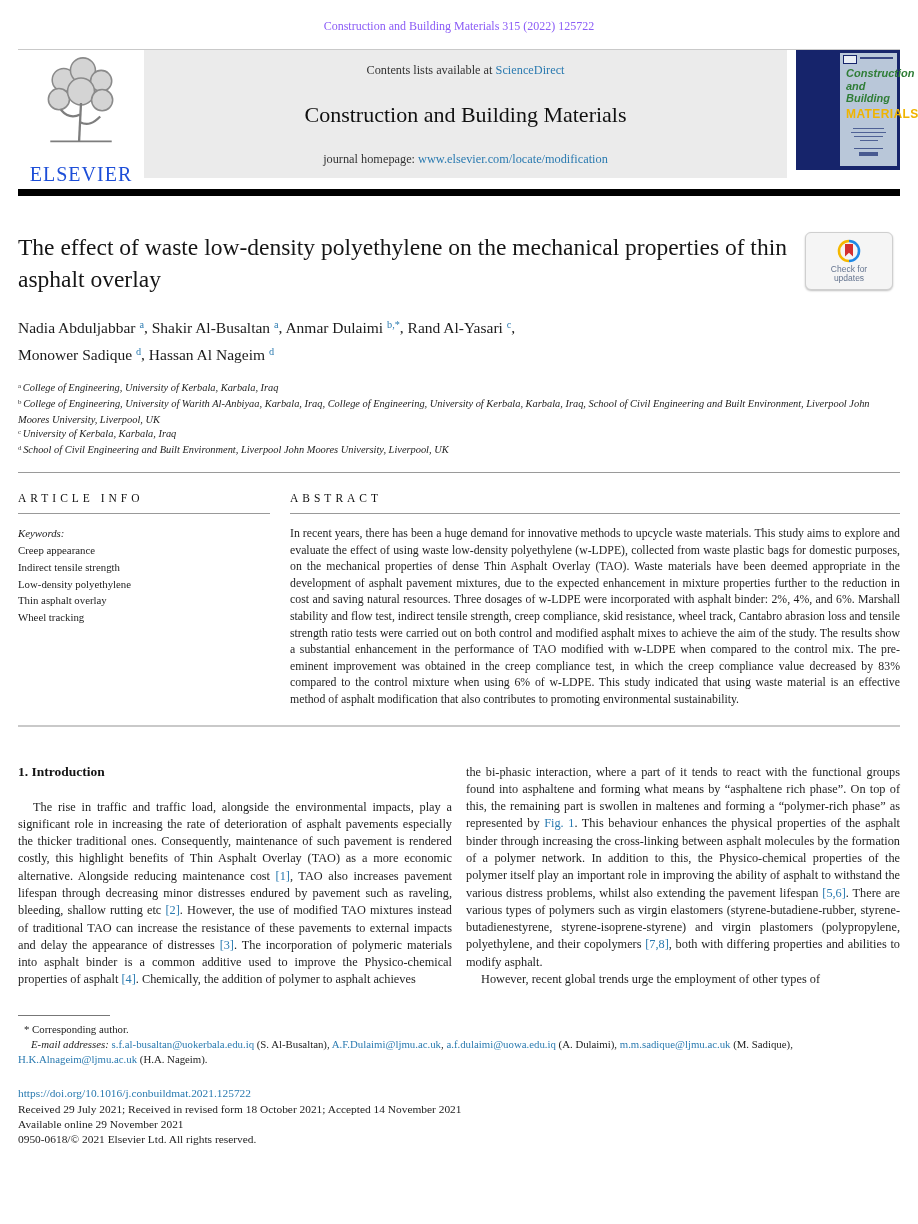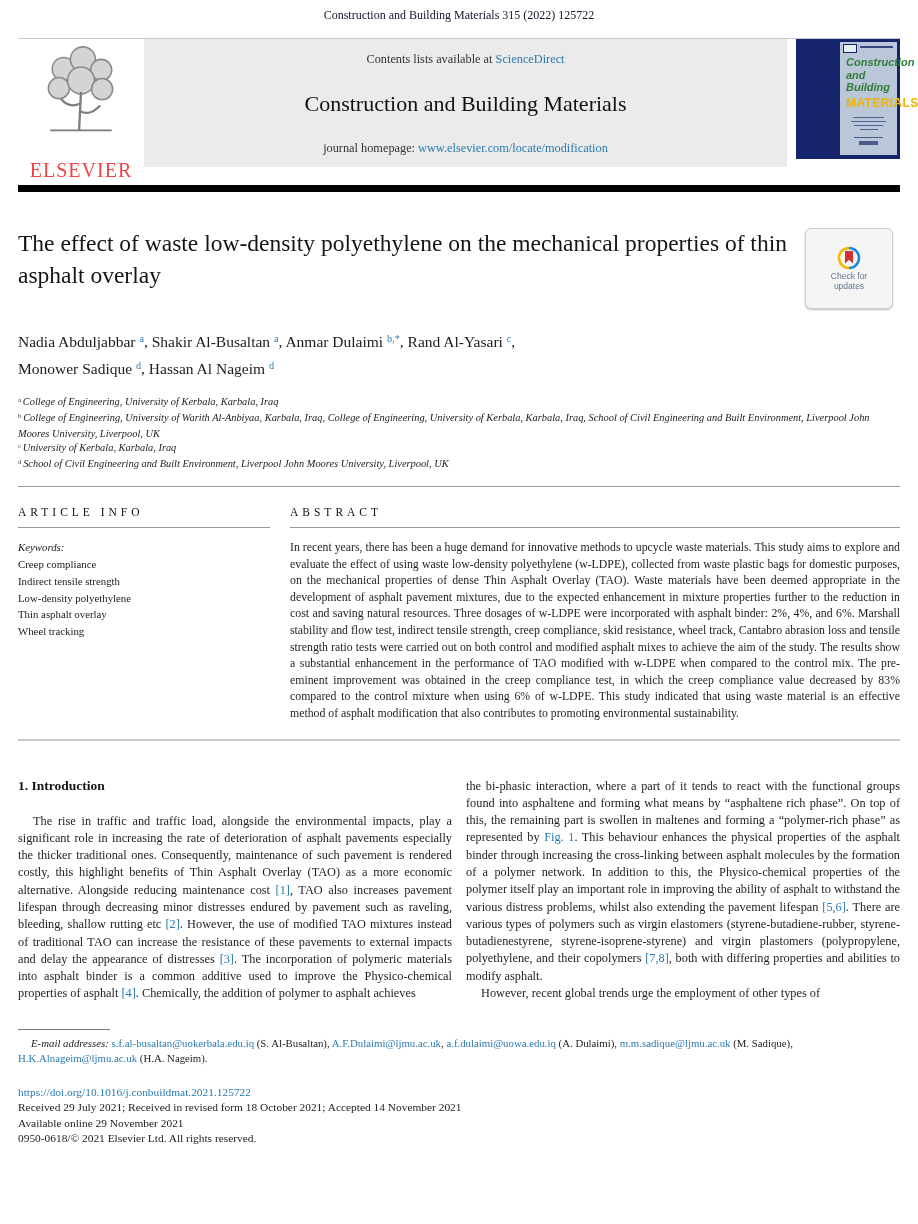--- a/index.html
+++ b/index.html
@@ -4,26 +4,26 @@
 <style>
   * { box-sizing: border-box; }
   html, body { margin: 0; padding: 0; }
   body {
     width: 918px; height: 1224px; background: #ffffff; overflow: hidden;
     font-family: "Liberation Serif", serif; color: #1b1b1b;
   }
   .page { padding: 0 18px; position: relative; }
 
   
-  .cite-line { padding-top: 8px; text-align: center; font-size: 12px; color: #0f172a; }
+  .cite-line { padding-top: 19px; text-align: center; font-size: 12px; color: #8b5cf6; }
 
   
   .header { display: flex; margin-top: 15px; border-top: 1px solid #c9c9c9; align-items: stretch; }
   .logo-block { width: 126px; background: #fff; display: flex; flex-direction: column; align-items: center; padding-top: 5px; }
-  .logo-text { color: #ef4444; font-size: 20px; letter-spacing: 1px; margin-top: 19px; }
+  .logo-text { color: #1d4ed8; font-size: 20px; letter-spacing: 1px; margin-top: 12px; }
   .header-center { flex: 1; background: #ebebeb; text-align: center; height: 128px; padding: 13px 22px 11px; display: flex; flex-direction: column; justify-content: space-between; }
   .contents-line, .homepage-line { font-size: 12.3px; color: #333; }
   .journal-name { font-size: 22px; color: #101010; }
   .link { color: #2a7ab0; cursor: pointer; }
 
   .cover { width: 104px; height: 120px; margin-left: 9px; background: #16246b; padding: 3px 3px 4px; }
   .cover-inner { background: #b9c7d9; height: 100%; position: relative; padding: 14px 6px 0; font-family: "Liberation Sans", sans-serif; margin-left: 41px; }
   .cover-chip { position: absolute; top: 2px; left: 3px; width: 14px; height: 9px; background: #e8edf4; border: 1px solid #16246b; }
   .cover-topline { position: absolute; top: 4px; left: 20px; right: 4px; height: 2px; background: #16246b; opacity: .8; }
   .cover-green { color: #2f7d36; font-style: italic; font-weight: bold; font-size: 11px; line-height: 12.5px; }
@@ -33,21 +33,21 @@
   .cd1 { width: 70%; } .cd2 { width: 76%; } .cd3 { width: 66%; } .cd4 { width: 40%; }
   .cover-bottom { position: absolute; bottom: 8px; left: 0; right: 0; }
   .cover-bottom div { height: 1.5px; background: #2c3f7d; opacity: .8; margin: 2.5px auto; }
   .cb1 { width: 52%; } .cb2 { width: 34%; height: 4px !important; }
 
   .black-bar { height: 7px; background: #000; margin-top: 3px; }
 
   
   .title-row { display: flex; margin-top: 36px; align-items: flex-start; }
   .title { flex: 1; margin: 0; max-width: 775px; font-size: 23.5px; font-weight: 400; line-height: 31.5px; color: #151515; }
-  .update-badge { width: 88px; min-height: 58px; margin-left: 12px; background: #f5f5f5; border: 1px solid #cfcfcf; border-radius: 6px; box-shadow: 0 1px 2px rgba(0,0,0,.25); display: flex; flex-direction: column; align-items: center; justify-content: center; padding: 17px 4px; cursor: pointer; }
+  .update-badge { width: 88px; min-height: 58px; margin-left: 12px; background: #f5f5f5; border: 1px solid #cfcfcf; border-radius: 6px; box-shadow: 0 1px 2px rgba(0,0,0,.25); display: flex; flex-direction: column; align-items: center; justify-content: center; padding: 5px 4px; cursor: pointer; }
   .badge-text { font-family: "Liberation Sans", sans-serif; font-size: 8.5px; line-height: 9.5px; color: #64748f; text-align: center; width: 46px; margin-top: 2px; }
 
   
   .authors { margin-top: 20px; font-size: 15.5px; line-height: 25px; color: #1b1b1b; }
   .affiliations { margin-top: 12px; }
   .affil { font-size: 10.4px; line-height: 14.8px; color: #222; }
   .rule-full { border: none; border-top: 1px solid #9a9a9a; margin: 13px 0 0; }
 
   
   .seg-link { color: #2a7ab0; cursor: pointer; }
@@ -167,21 +167,21 @@
     <div class="affil"><span class="seg-supd">d </span><span class="seg-italic">School of Civil Engineering and Built Environment, Liverpool John Moores University, Liverpool, UK</span></div>
   </div>
 
   <hr class="rule-full">
 
   <div class="info-abstract">
     <div class="info-col">
       <div class="sec-heading">ARTICLE INFO</div>
       <div class="heading-rule"></div>
       <div class="kw-label">Keywords:</div>
-      <div class="kw">Creep compliance</div>
+      <div class="kw">Creep appearance</div>
       <div class="kw">Indirect tensile strength</div>
       <div class="kw">Low-density polyethylene</div>
       <div class="kw">Thin asphalt overlay</div>
       <div class="kw">Wheel tracking</div>
     </div>
     <div class="abs-col">
       <div class="sec-heading">ABSTRACT</div>
       <div class="heading-rule"></div>
       <p class="abs-text">In recent years, there has been a huge demand for innovative methods to upcycle waste materials. This study aims to explore and evaluate the effect of using waste low-density polyethylene (w-LDPE), collected from waste plastic bags for domestic purposes, on the mechanical properties of dense Thin Asphalt Overlay (TAO). Waste materials have been deemed appropriate in the development of asphalt pavement mixtures, due to the expected enhancement in mixture properties further to the reduction in cost and saving natural resources. Three dosages of w-LDPE were incorporated with asphalt binder: 2%, 4%, and 6%. Marshall stability and flow test, indirect tensile strength, creep compliance, skid resistance, wheel track, Cantabro abrasion loss and tensile strength ratio tests were carried out on both control and modified asphalt mixes to achieve the aim of the study. The results show a substantial enhancement in the performance of TAO modified with w-LDPE when compared to the control mix. The pre-eminent improvement was obtained in the creep compliance test, in which the creep compliance value decreased by 83% compared to the control mixture when using 6% of w-LDPE. This study indicated that using waste material is an effective method of asphalt modification that also contributes to promoting environmental sustainability.</p>
     </div>
@@ -195,20 +195,21 @@
       <p class="body-text indent"><span>The rise in traffic and traffic load, alongside the environmental impacts, play a significant role in increasing the rate of deterioration of asphalt pavements especially the thicker traditional ones. Consequently, maintenance of such pavement is rendered costly, this highlight benefits of Thin Asphalt Overlay (TAO) as a more economic alternative. Alongside reducing maintenance cost </span><span class="seg-link">[1]</span><span>, TAO also increases pavement lifespan through decreasing minor distresses endured by pavement such as raveling, bleeding, shallow rutting etc </span><span class="seg-link">[2]</span><span>. However, the use of modified TAO mixtures instead of traditional TAO can increase the resistance of these pavements to external impacts and delay the appearance of distresses </span><span class="seg-link">[3]</span><span>. The incorporation of polymeric materials into asphalt binder is a common additive used to improve the Physico-chemical properties of asphalt </span><span class="seg-link">[4]</span><span>. Chemically, the addition of polymer to asphalt achieves</span></p>
     </div>
     <div class="col">
       <p class="body-text"><span>the bi-phasic interaction, where a part of it tends to react with the functional groups found into asphaltene and forming what means by “asphaltene rich phase”. On top of this, the remaining part is swollen in maltenes and forming a “polymer-rich phase” as represented by </span><span class="seg-link">Fig. 1</span><span>. This behaviour enhances the physical properties of the asphalt binder through increasing the cross-linking between asphalt molecules by the formation of a polymer network. In addition to this, the Physico-chemical properties of the polymer itself play an important role in improving the ability of asphalt to withstand the various distress problems, whilst also extending the pavement lifespan </span><span class="seg-link">[5,6]</span><span>. There are various types of polymers such as virgin elastomers (styrene-butadiene-rubber, styrene-butadienestyrene, styrene-isoprene-styrene) and virgin plastomers (polypropylene, polyethylene, and their copolymers </span><span class="seg-link">[7,8]</span><span>, both with differing properties and abilities to modify asphalt.</span></p>
       <p class="body-text indent"><span>However, recent global trends urge the employment of other types of</span></p>
     </div>
   </div>
 
   <div class="footnote">
     <div class="fn-rule"></div>
+    <div class="fn-line fn-corr">* Corresponding author.</div>
     <div class="fn-line emails"><span class="seg-italic">E-mail addresses: </span><span class="seg-link">s.f.al-busaltan@uokerbala.edu.iq</span><span> (S. Al-Busaltan), </span><span class="seg-link">A.F.Dulaimi@ljmu.ac.uk</span><span>, </span><span class="seg-link">a.f.dulaimi@uowa.edu.iq</span><span> (A. Dulaimi), </span><span class="seg-link">m.m.sadique@ljmu.ac.uk</span><span> (M. Sadique), </span><span class="seg-link">H.K.Alnageim@ljmu.ac.uk</span><span> (H.A. Nageim).</span></div>
   </div>
 
   <div class="footer">
     <div class="link">https://doi.org/10.1016/j.conbuildmat.2021.125722</div>
     <div>Received 29 July 2021; Received in revised form 18 October 2021; Accepted 14 November 2021</div>
     <div>Available online 29 November 2021</div>
     <div>0950-0618/© 2021 Elsevier Ltd. All rights reserved.</div>
   </div>
 

